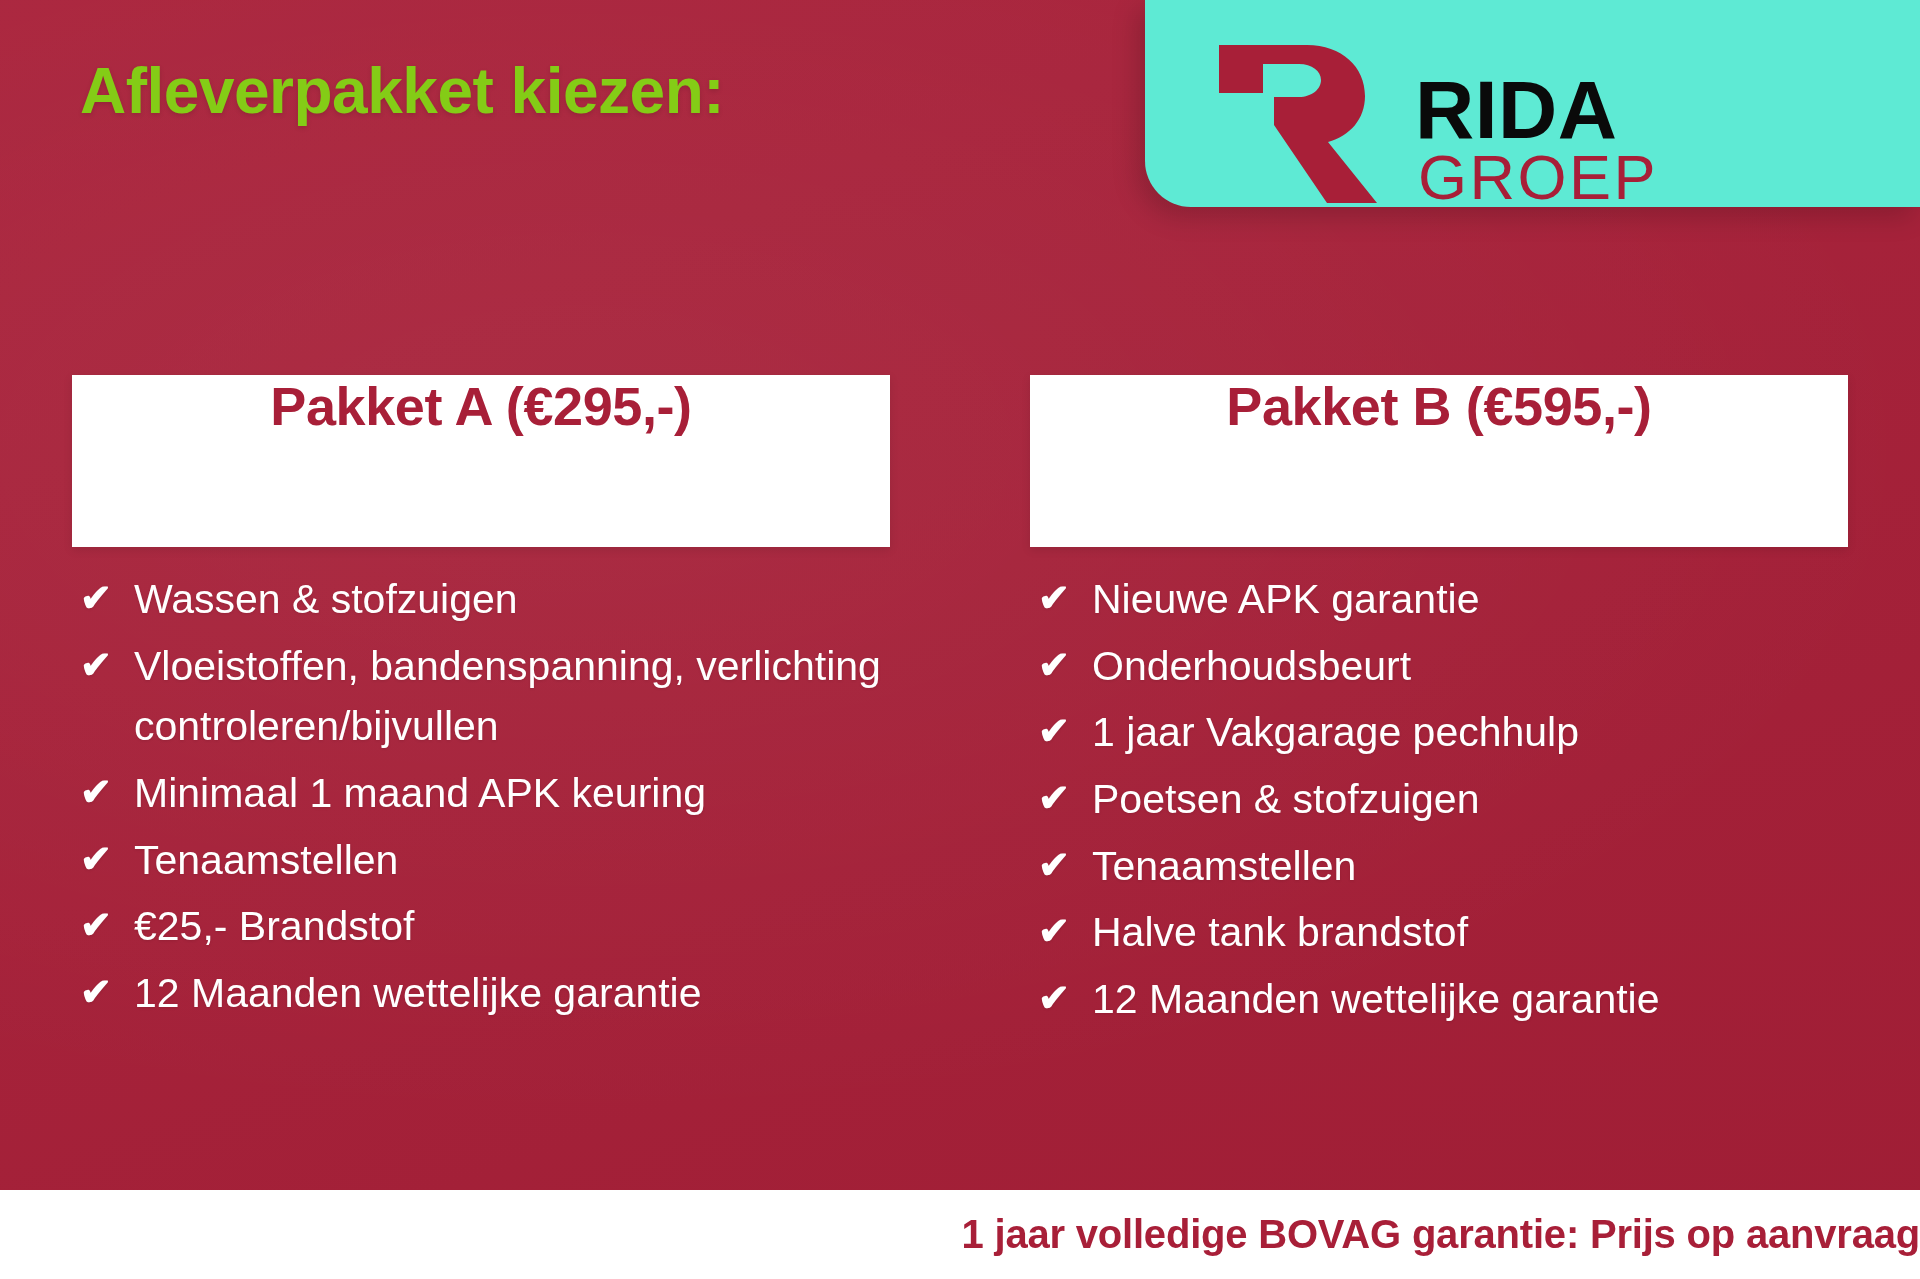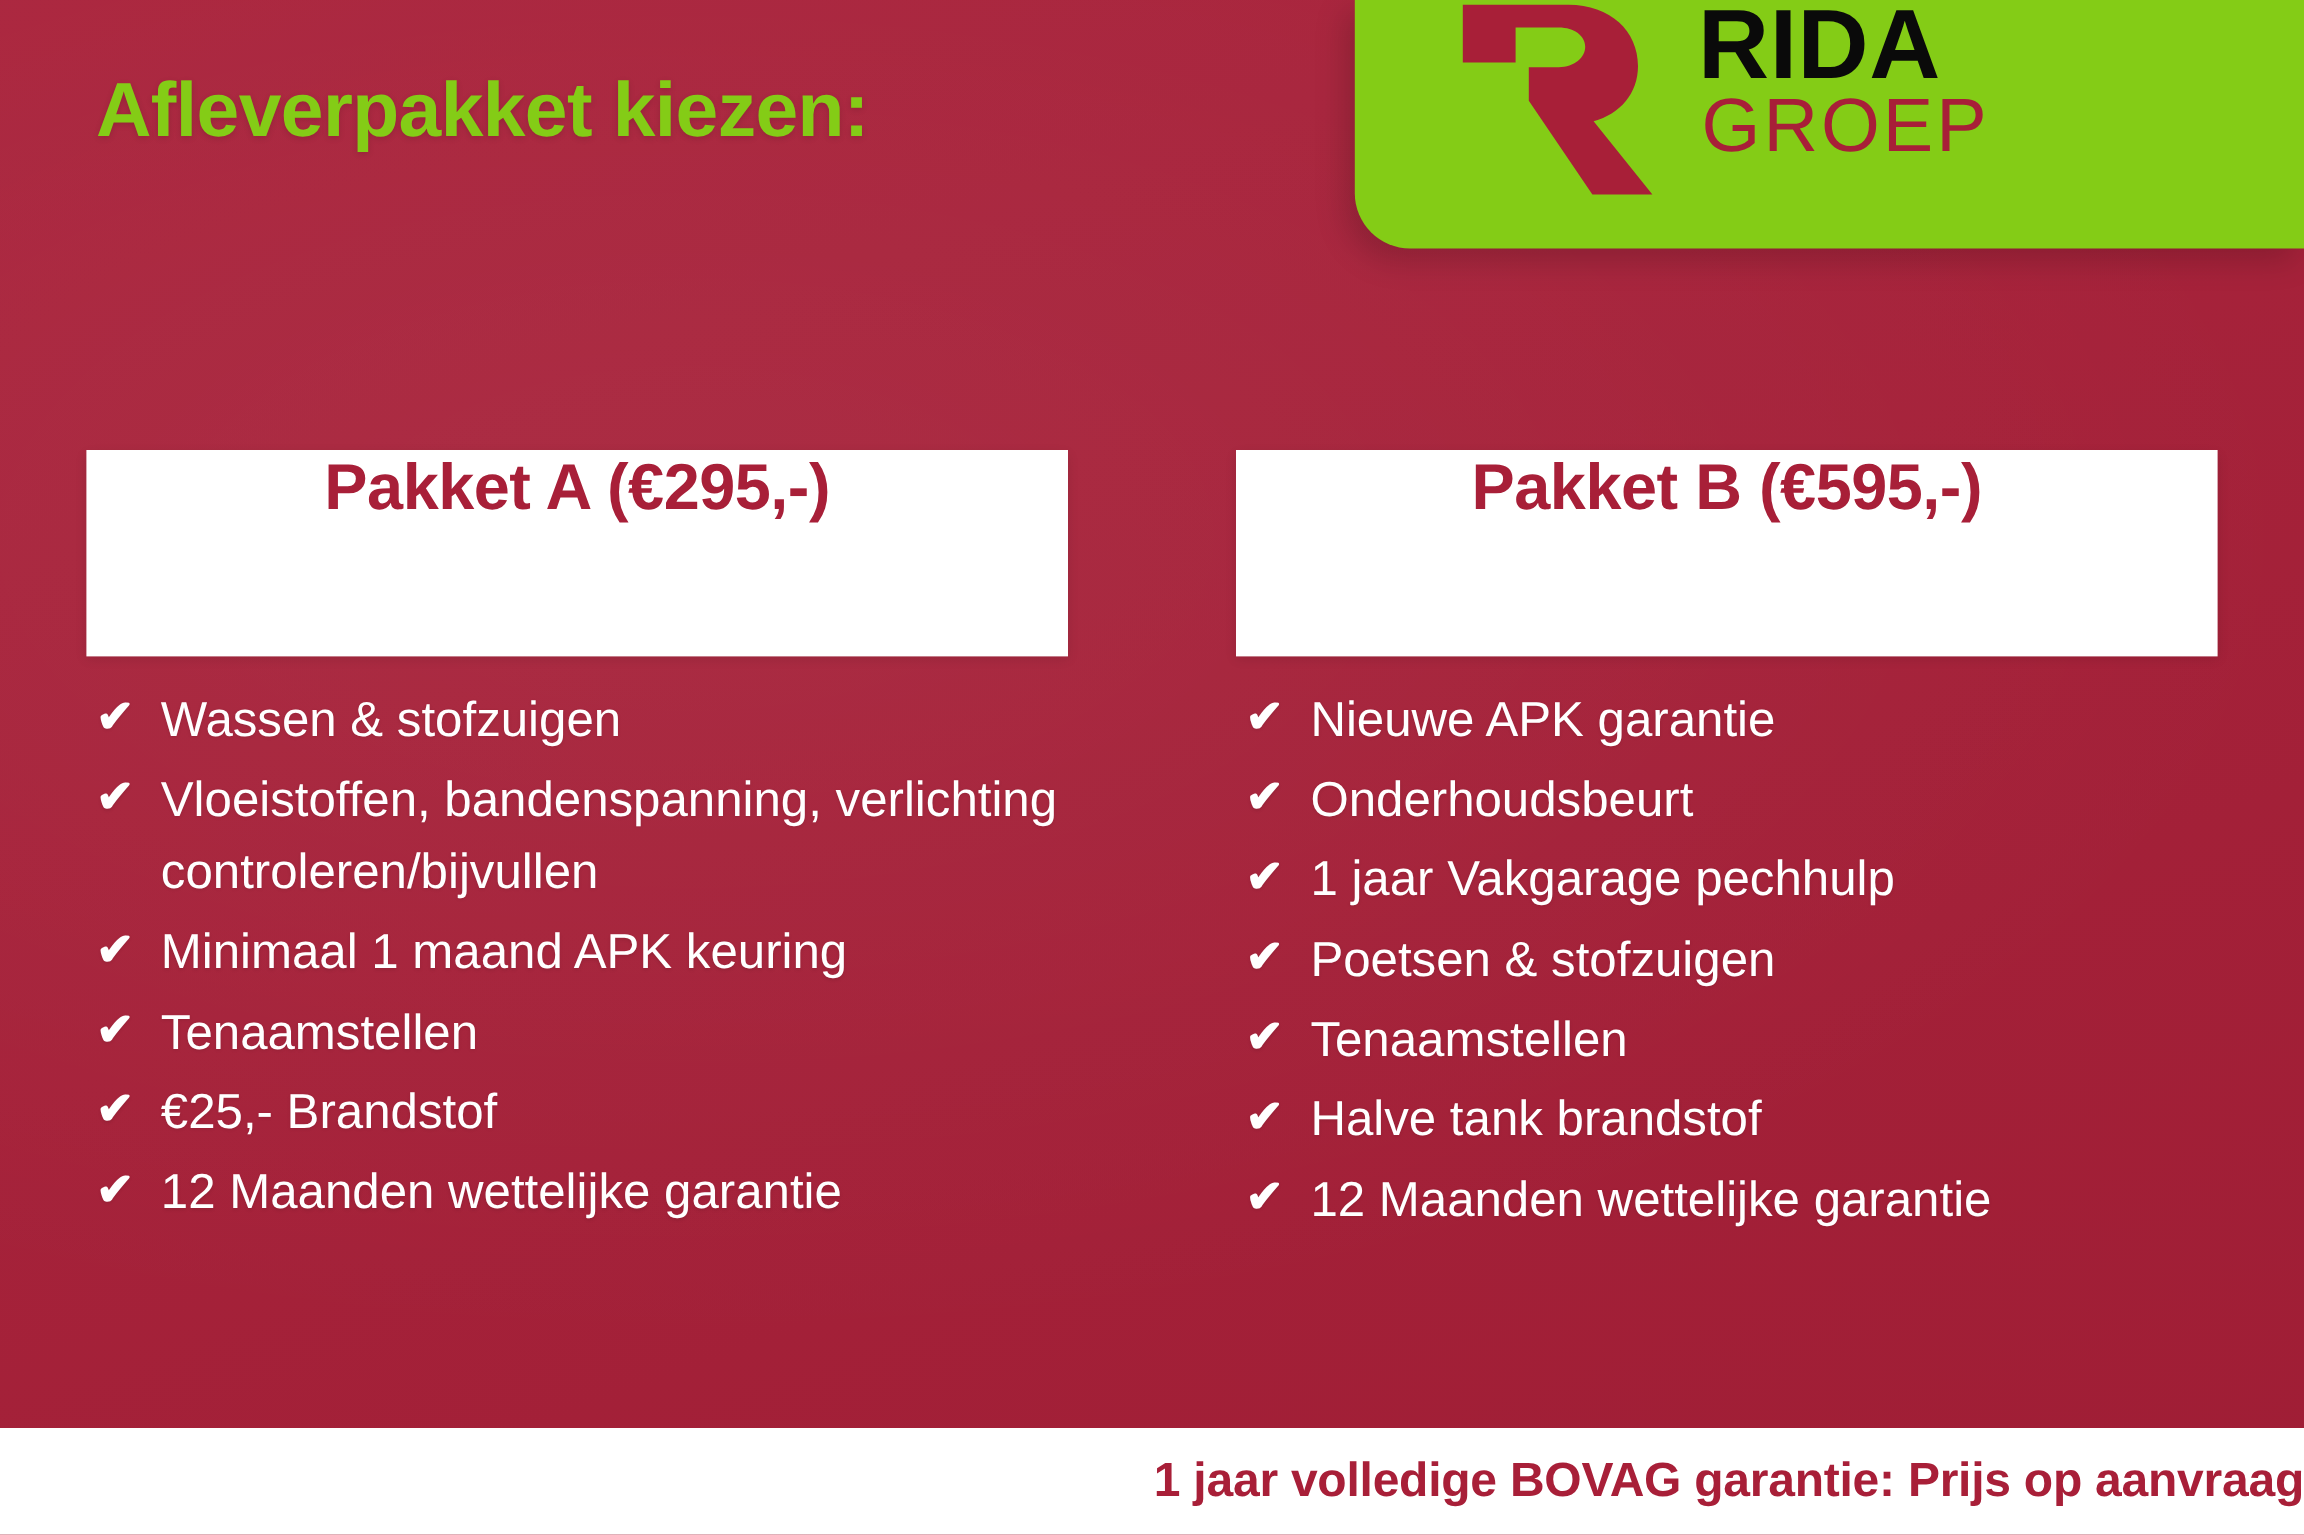--- a/index.html
+++ b/index.html
@@ -56,27 +56,26 @@
     text-shadow: 0 2px 5px rgba(0,0,0,0.13);
   }
 
   
   .logo-panel {
     position: absolute;
     top: 0;
     right: 0;
     width: 775px;
     height: 207px;
-    background: #84cc16;
+    background: #5eead4;
     border-bottom-left-radius: 46px;
     box-shadow: -8px 10px 26px rgba(0,0,0,0.17);
     display: flex;
-    align-items: flex-start;
+    align-items: flex-end;
     z-index: 4;
-    padding-left: 16px;
   }
 
   .logo-mark {
     margin-left: 66px;
     width: 170px;
     height: 166px;
     flex: 0 0 auto;
   }
 
   .logo-words {

